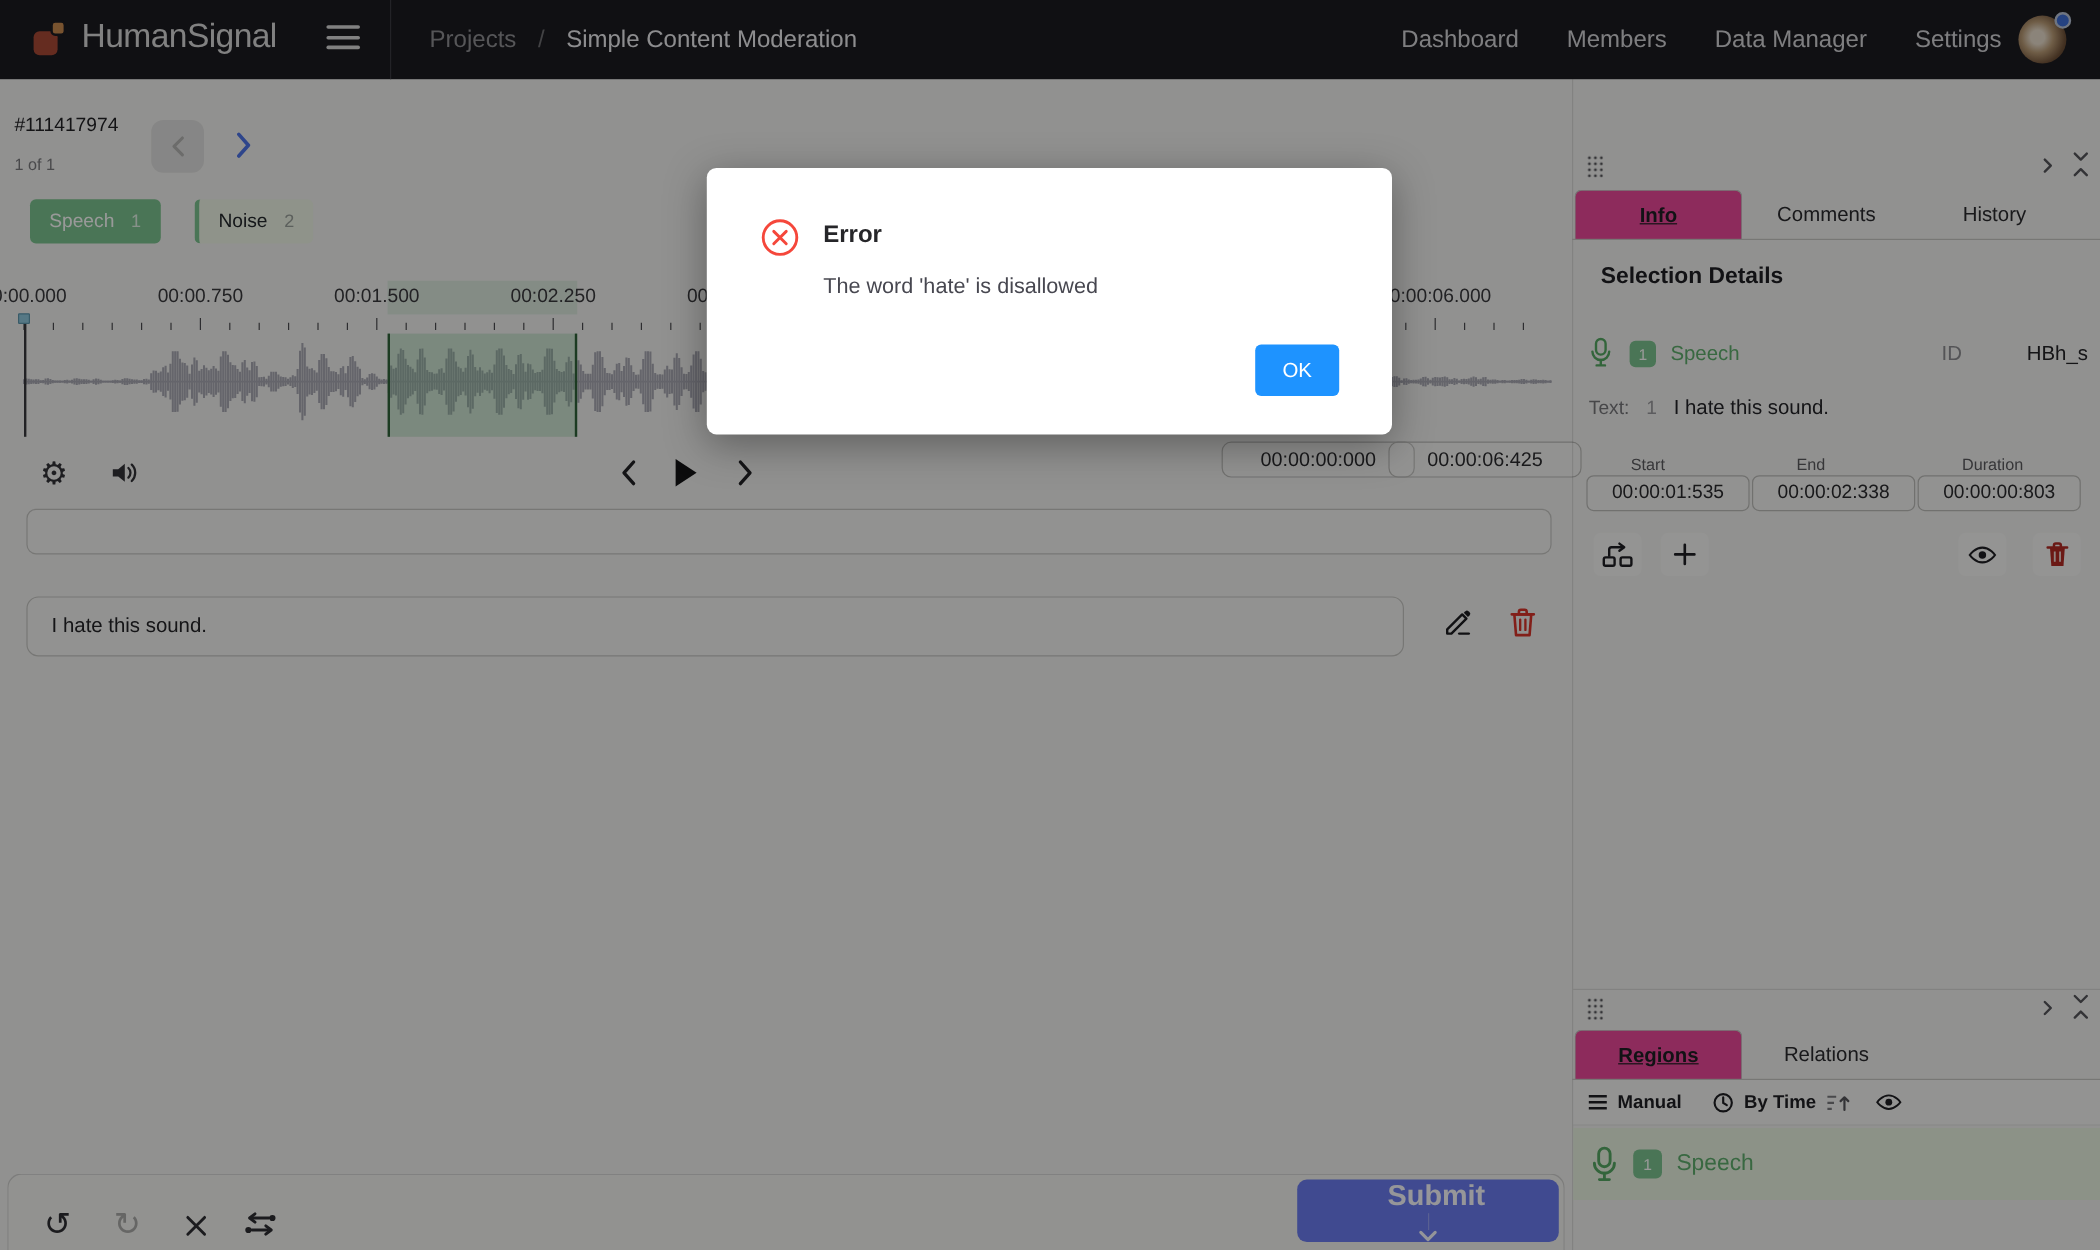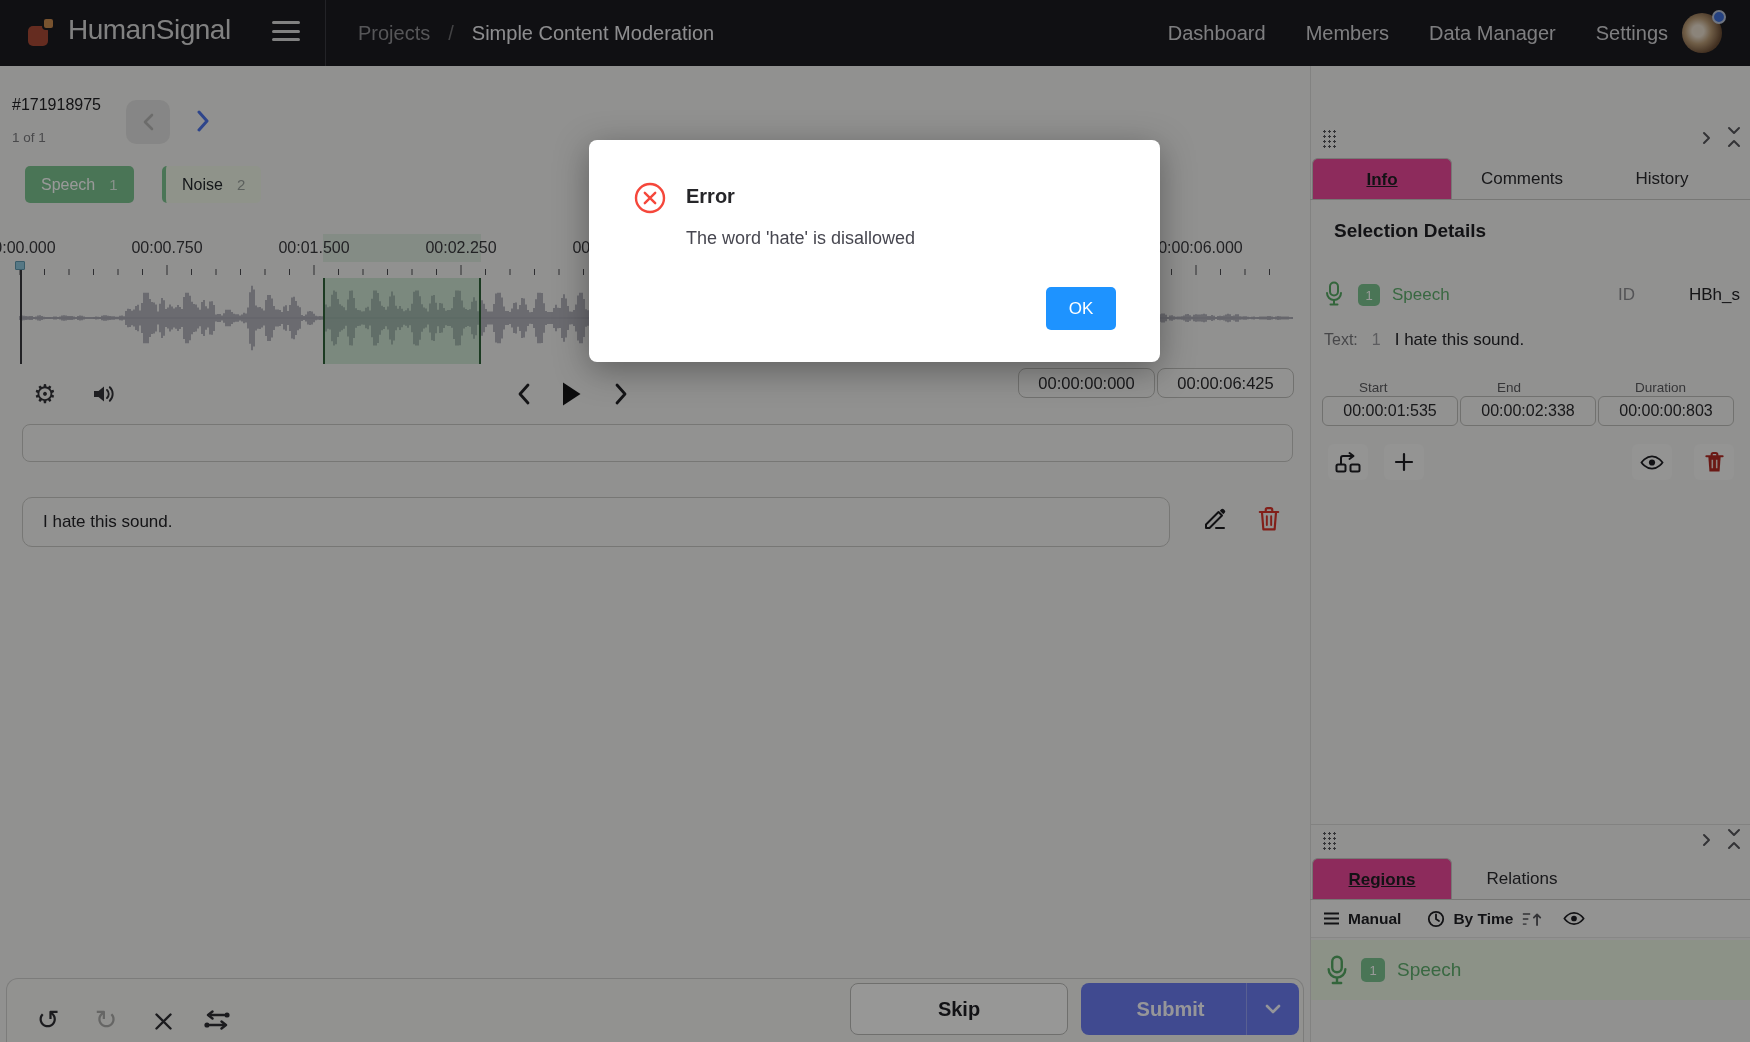--- a/index.html
+++ b/index.html
@@ -47,36 +47,36 @@
   .sel-tint { position:absolute; background:rgba(124,196,143,0.18); }
   #ruler-svg { position:absolute; left:0; top:260px; }
   #wave-svg { position:absolute; left:0; top:268px; }
   .selection { position:absolute; left:323px; top:278px; width:158px; height:86px; background:rgba(124,196,143,0.30);
     border-left:2px solid #30633a; border-right:2px solid #30633a; cursor:pointer; }
   .playhead-line { position:absolute; left:20px; top:262px; width:1.6px; height:102px; background:#3a3a3e; }
   .playhead-handle { position:absolute; left:15px; top:261px; width:10px; height:9px; background:#8fc8de; border:1px solid #5f98ae; border-radius:1px; cursor:grab; }
 
   
   .icon-btn { position:absolute; display:flex; align-items:center; justify-content:center; cursor:pointer; background:none; border:none; }
-  .time-box { position:absolute; top:368px; width:137px; height:30px; border:1.5px solid #bcbcb9; border-radius:8px;
+  .time-box { position:absolute; top:368px; width:161px; height:30px; border:1.5px solid #bcbcb9; border-radius:8px;
     display:flex; align-items:center; justify-content:center; font-size:16.5px; color:#2b2b2e; background:rgba(255,255,255,0.15); }
 
   .empty-box { position:absolute; left:22px; top:424px; width:1271px; height:38px; border:1.5px solid #c6c6c3; border-radius:8px; background:rgba(255,255,255,0.16); }
 
   .result-box { position:absolute; left:22px; top:497px; width:1148px; height:50px; border:1.5px solid #c6c6c3; border-radius:10px;
     background:rgba(255,255,255,0.16); display:flex; align-items:center; padding-left:20px; font-size:17px; color:#232327; }
 
   
   .footer-bar { position:absolute; left:6px; top:978px; width:1298px; height:64px; border:1px solid rgba(0,0,0,0.15); border-bottom:none;
     border-radius:12px 12px 0 0; background:rgba(255,255,255,0.10); }
   .uglyph { font-size:27px; line-height:1; }
   .skip-btn { position:absolute; left:850px; top:983px; width:218px; height:52px; border-radius:8px; border:1.5px solid #b9b9b6; background:#fcfcfa;
     font-size:20px; font-weight:700; color:#1f1f23; display:flex; align-items:center; justify-content:center; cursor:pointer; font-family:inherit; }
   .submit-btn { position:absolute; left:1081px; top:983px; width:218px; height:52px; border-radius:8px; border:none; background:#6b7cf0;
-    font-size:20px; font-weight:700; color:rgba(255,255,255,0.97); display:flex; align-items:center; cursor:pointer; font-family:inherit; }
+    font-size:24px; font-weight:700; color:rgba(255,255,255,0.97); display:flex; align-items:center; cursor:pointer; font-family:inherit;flex-direction:column; }
   .submit-label { flex:1; text-align:center; padding-left:14px; }
   .submit-divider { width:1px; height:52px; background:rgba(255,255,255,0.28); }
   .submit-caret { width:52px; display:flex; align-items:center; justify-content:center; }
 
   
   .v-divider { position:absolute; left:1310px; top:66px; width:1px; height:976px; background:rgba(0,0,0,0.10); }
   .drag-dots { position:absolute; width:14px; height:19px;
     background-image:radial-gradient(#55555a 1.1px, transparent 1.4px); background-size:5px 5px; cursor:grab; }
   .panel-winbtn { position:absolute; display:flex; align-items:center; justify-content:center; cursor:pointer; }
   .tab { position:absolute; width:140px; height:42px; display:flex; align-items:center; justify-content:center;
@@ -135,21 +135,21 @@
     <div class="nav-right">
       <span class="nav-item">Dashboard</span>
       <span class="nav-item">Members</span>
       <span class="nav-item">Data Manager</span>
       <span class="nav-item">Settings</span>
     </div>
     <div class="avatar"></div>
     <div class="avatar-dot"></div>
   </div>
 
-  <div class="task-id">#171918975</div>
+  <div class="task-id">#111417974</div>
   <div class="task-counter">1 of 1</div>
   <div class="prev-btn">
     <svg width="12" height="18" viewBox="0 0 12 18">
       <path d="M10 2L3 9l7 7" stroke="#b4b4b2" stroke-width="2.6" fill="none" stroke-linecap="round" stroke-linejoin="round"></path>
     </svg>
   </div>
   <div class="next-btn">
     <svg width="14" height="22" viewBox="0 0 14 22">
       <path d="M3 2l8 9-8 9" stroke="#4d74e8" stroke-width="3" fill="none" stroke-linecap="round" stroke-linejoin="round"></path>
     </svg>
@@ -249,21 +249,20 @@
   <div class="icon-btn" style="left:202px; top:1008px; width:30px; height:24px;">
     <svg width="28" height="20" viewBox="0 0 28 20">
       <path d="M8 5h13" stroke="#2e2e32" stroke-width="2.4" stroke-linecap="round"></path>
       <path d="M9.5 1.5L5 5l4.5 3.5" fill="none" stroke="#2e2e32" stroke-width="2.4" stroke-linecap="round" stroke-linejoin="round"></path>
       <circle cx="24" cy="5" r="2.6" fill="#2e2e32"></circle>
       <path d="M7 15h13" stroke="#2e2e32" stroke-width="2.4" stroke-linecap="round"></path>
       <path d="M18.5 11.5L23 15l-4.5 3.5" fill="none" stroke="#2e2e32" stroke-width="2.4" stroke-linecap="round" stroke-linejoin="round"></path>
       <circle cx="4" cy="15" r="2.6" fill="#2e2e32"></circle>
     </svg>
   </div>
-  <button class="skip-btn">Skip</button>
   <button class="submit-btn">
     <span class="submit-label">Submit</span>
     <span class="submit-divider"></span>
     <span class="submit-caret">
       <svg width="16" height="10" viewBox="0 0 16 10">
         <path d="M2 2l6 6 6-6" stroke="rgba(255,255,255,0.95)" stroke-width="2.6" fill="none" stroke-linecap="round" stroke-linejoin="round"></path>
       </svg>
     </span>
   </button>
 

